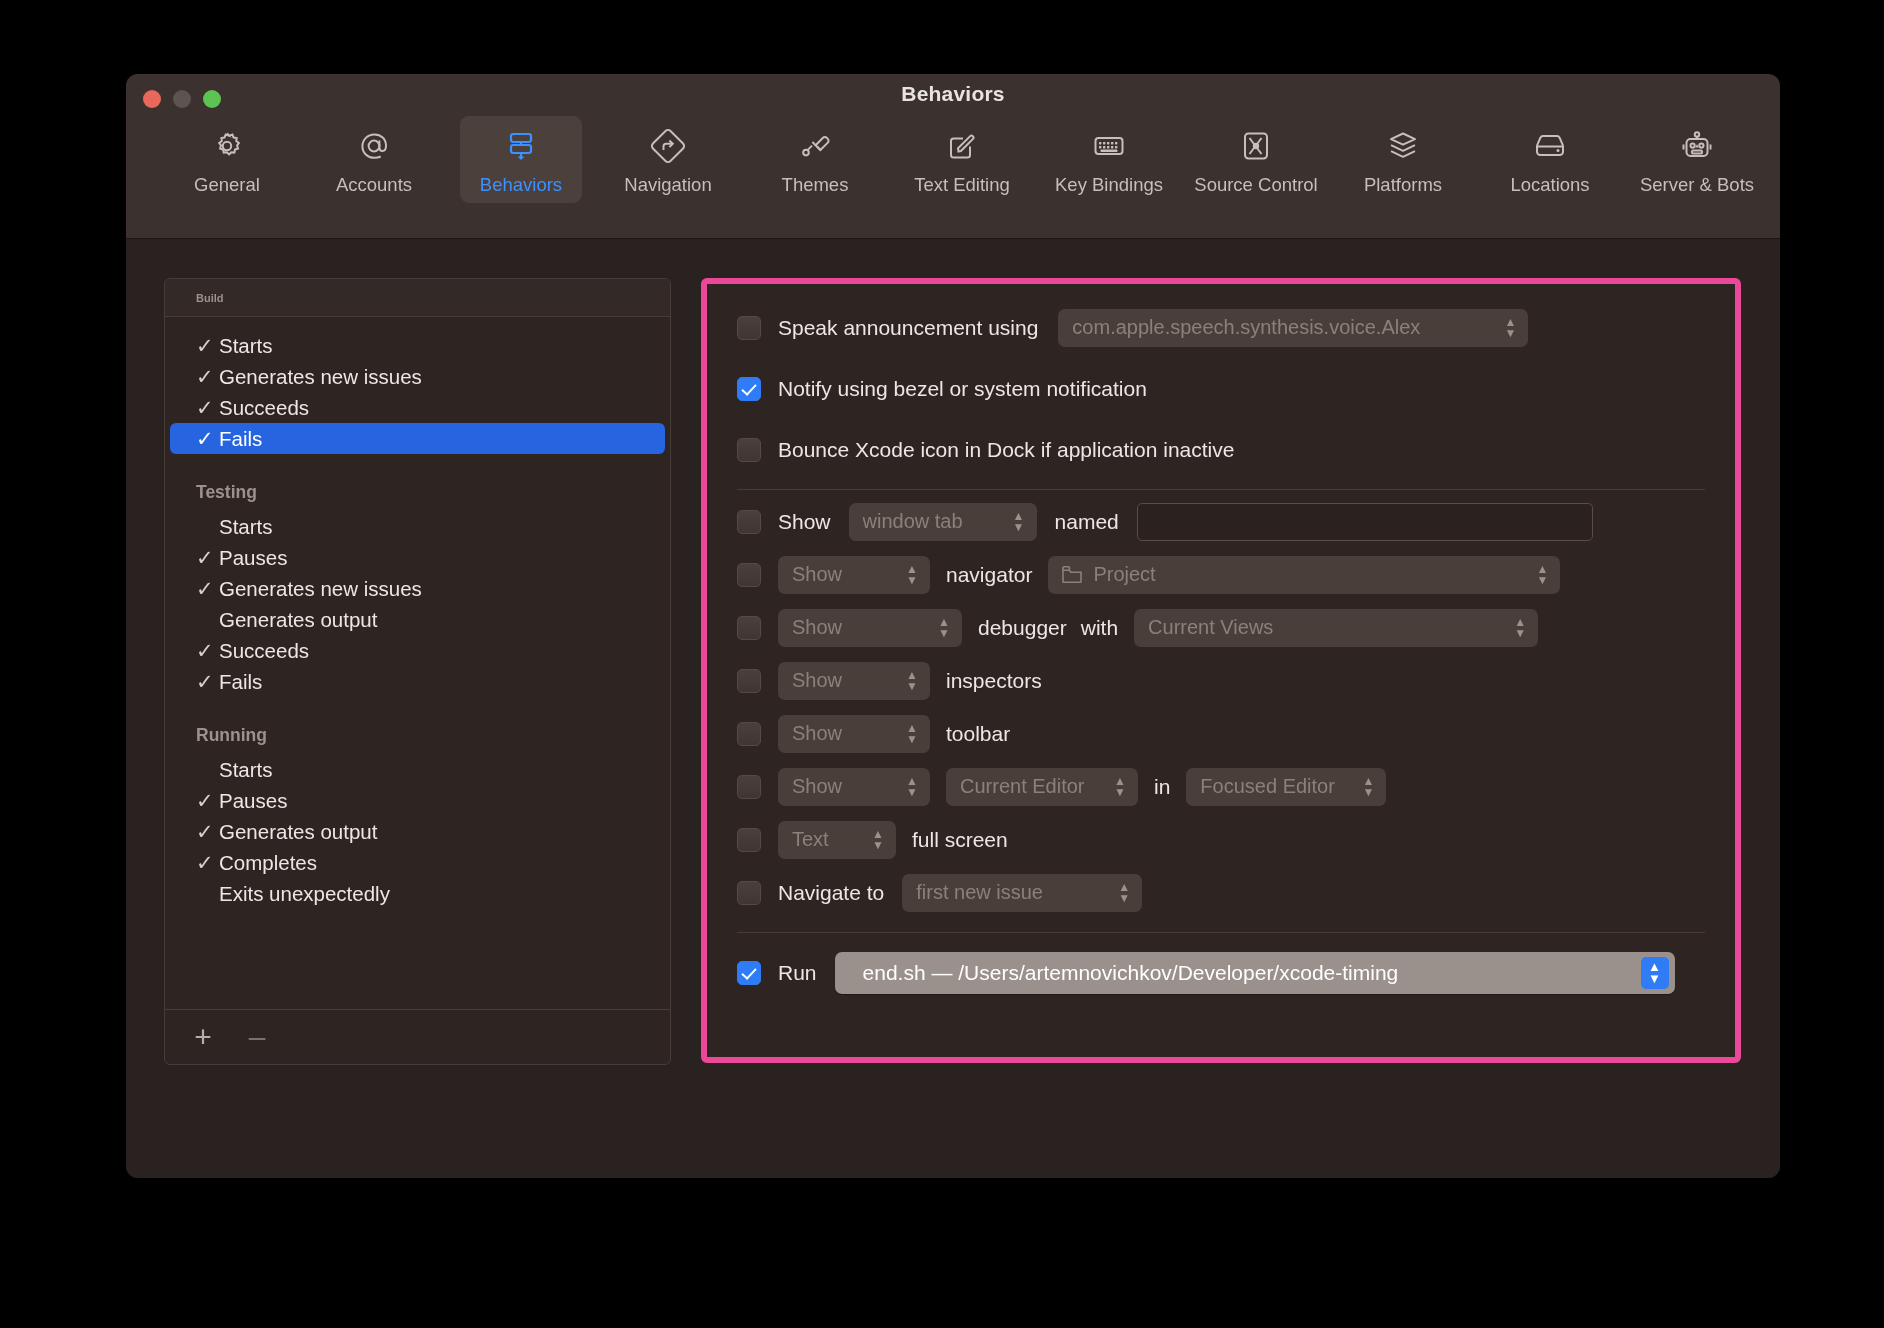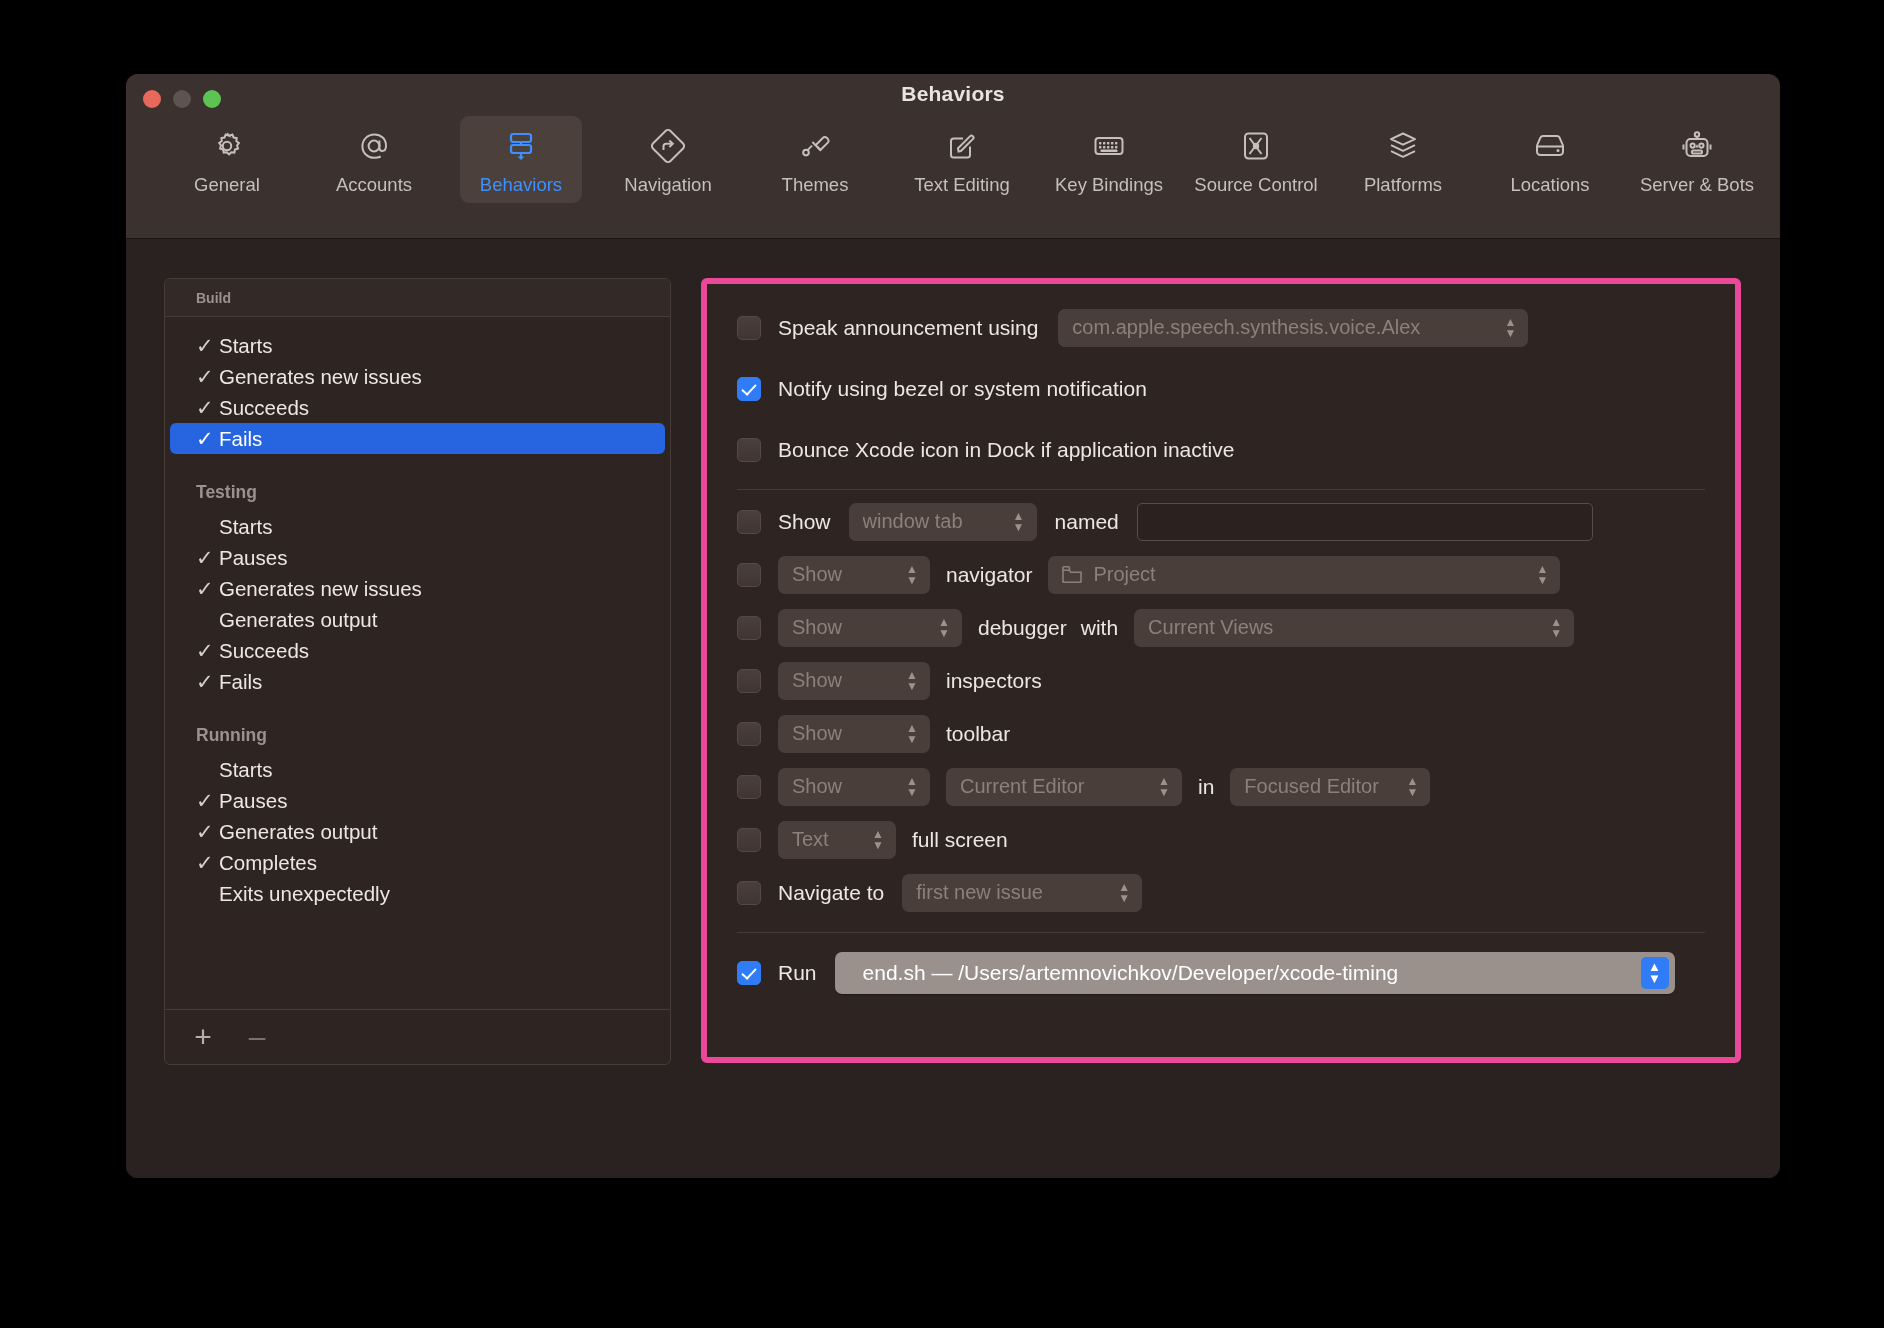--- a/index.html
+++ b/index.html
@@ -119,21 +119,21 @@
   .sb-header {
     height: 38px;
     background: #332926;
     border-bottom: 1px solid #483c39;
     display: flex;
     align-items: center;
     padding-left: 31px;
     box-sizing: border-box;
   }
   .sb-header span {
-    font-size: 14px;
+    font-size: 11px;
     font-weight: bold;
     color: #9d918c;
   }
   .sb-scroll {
     flex: 1;
     overflow: hidden;
     padding-top: 13px;
   }
   .sb-group-title {
     font-size: 17.5px;
@@ -266,22 +266,22 @@
     color: #9b918d;
     line-height: 0.7;
     font-size: 12px;
   }
   .chev i { font-style: normal; display:block; }
 
   .popup.wide-navigator { width: 512px; }
   .popup.w-windowtab { width: 188px; }
   .popup.w-show { width: 152px; }
   .popup.w-showlong { width: 184px; }
-  .popup.w-curviews { width: 440px; }
-  .popup.w-cureditor { width: 236px; }
+  .popup.w-curviews { width: 404px; }
+  .popup.w-cureditor { width: 192px; }
   .popup.w-focused { width: 200px; }
   .popup.w-enter { width: 118px; }
   .popup.w-firstissue { width: 240px; }
 
   .field {
     height: 38px;
     width: 456px;
     border-radius: 5px;
     background: #2b2220;
     border: 1px solid #5a4c48;

